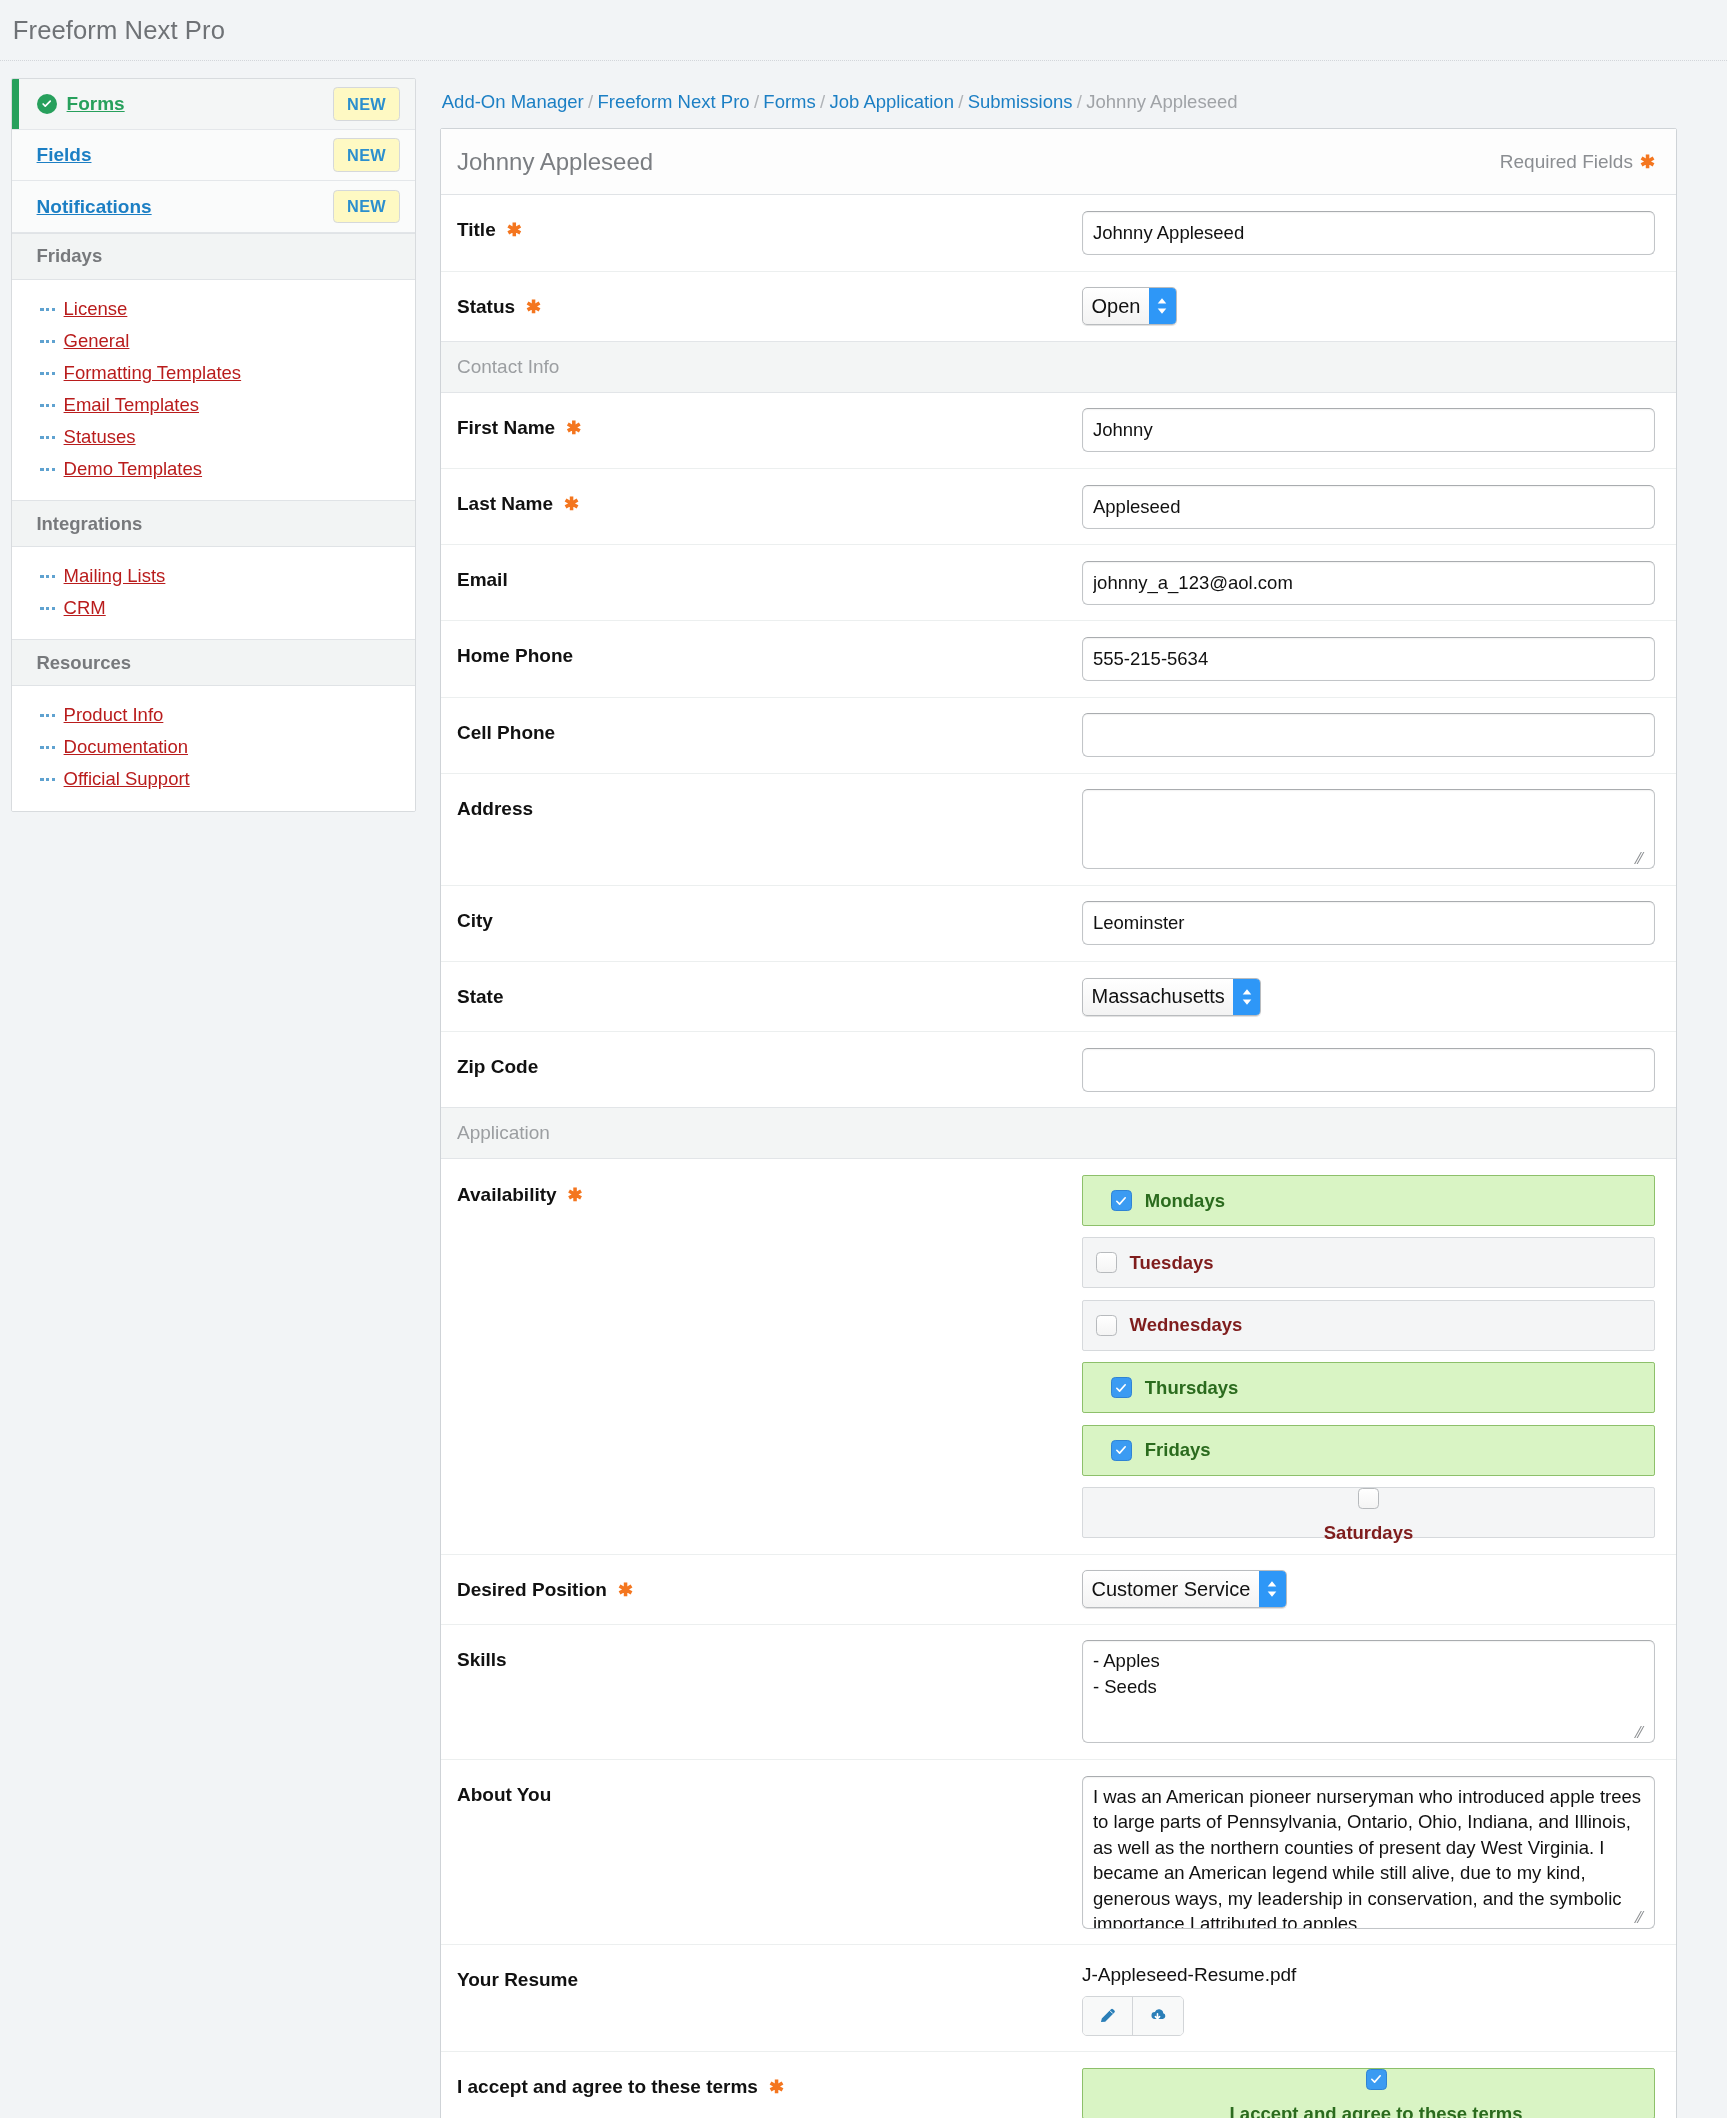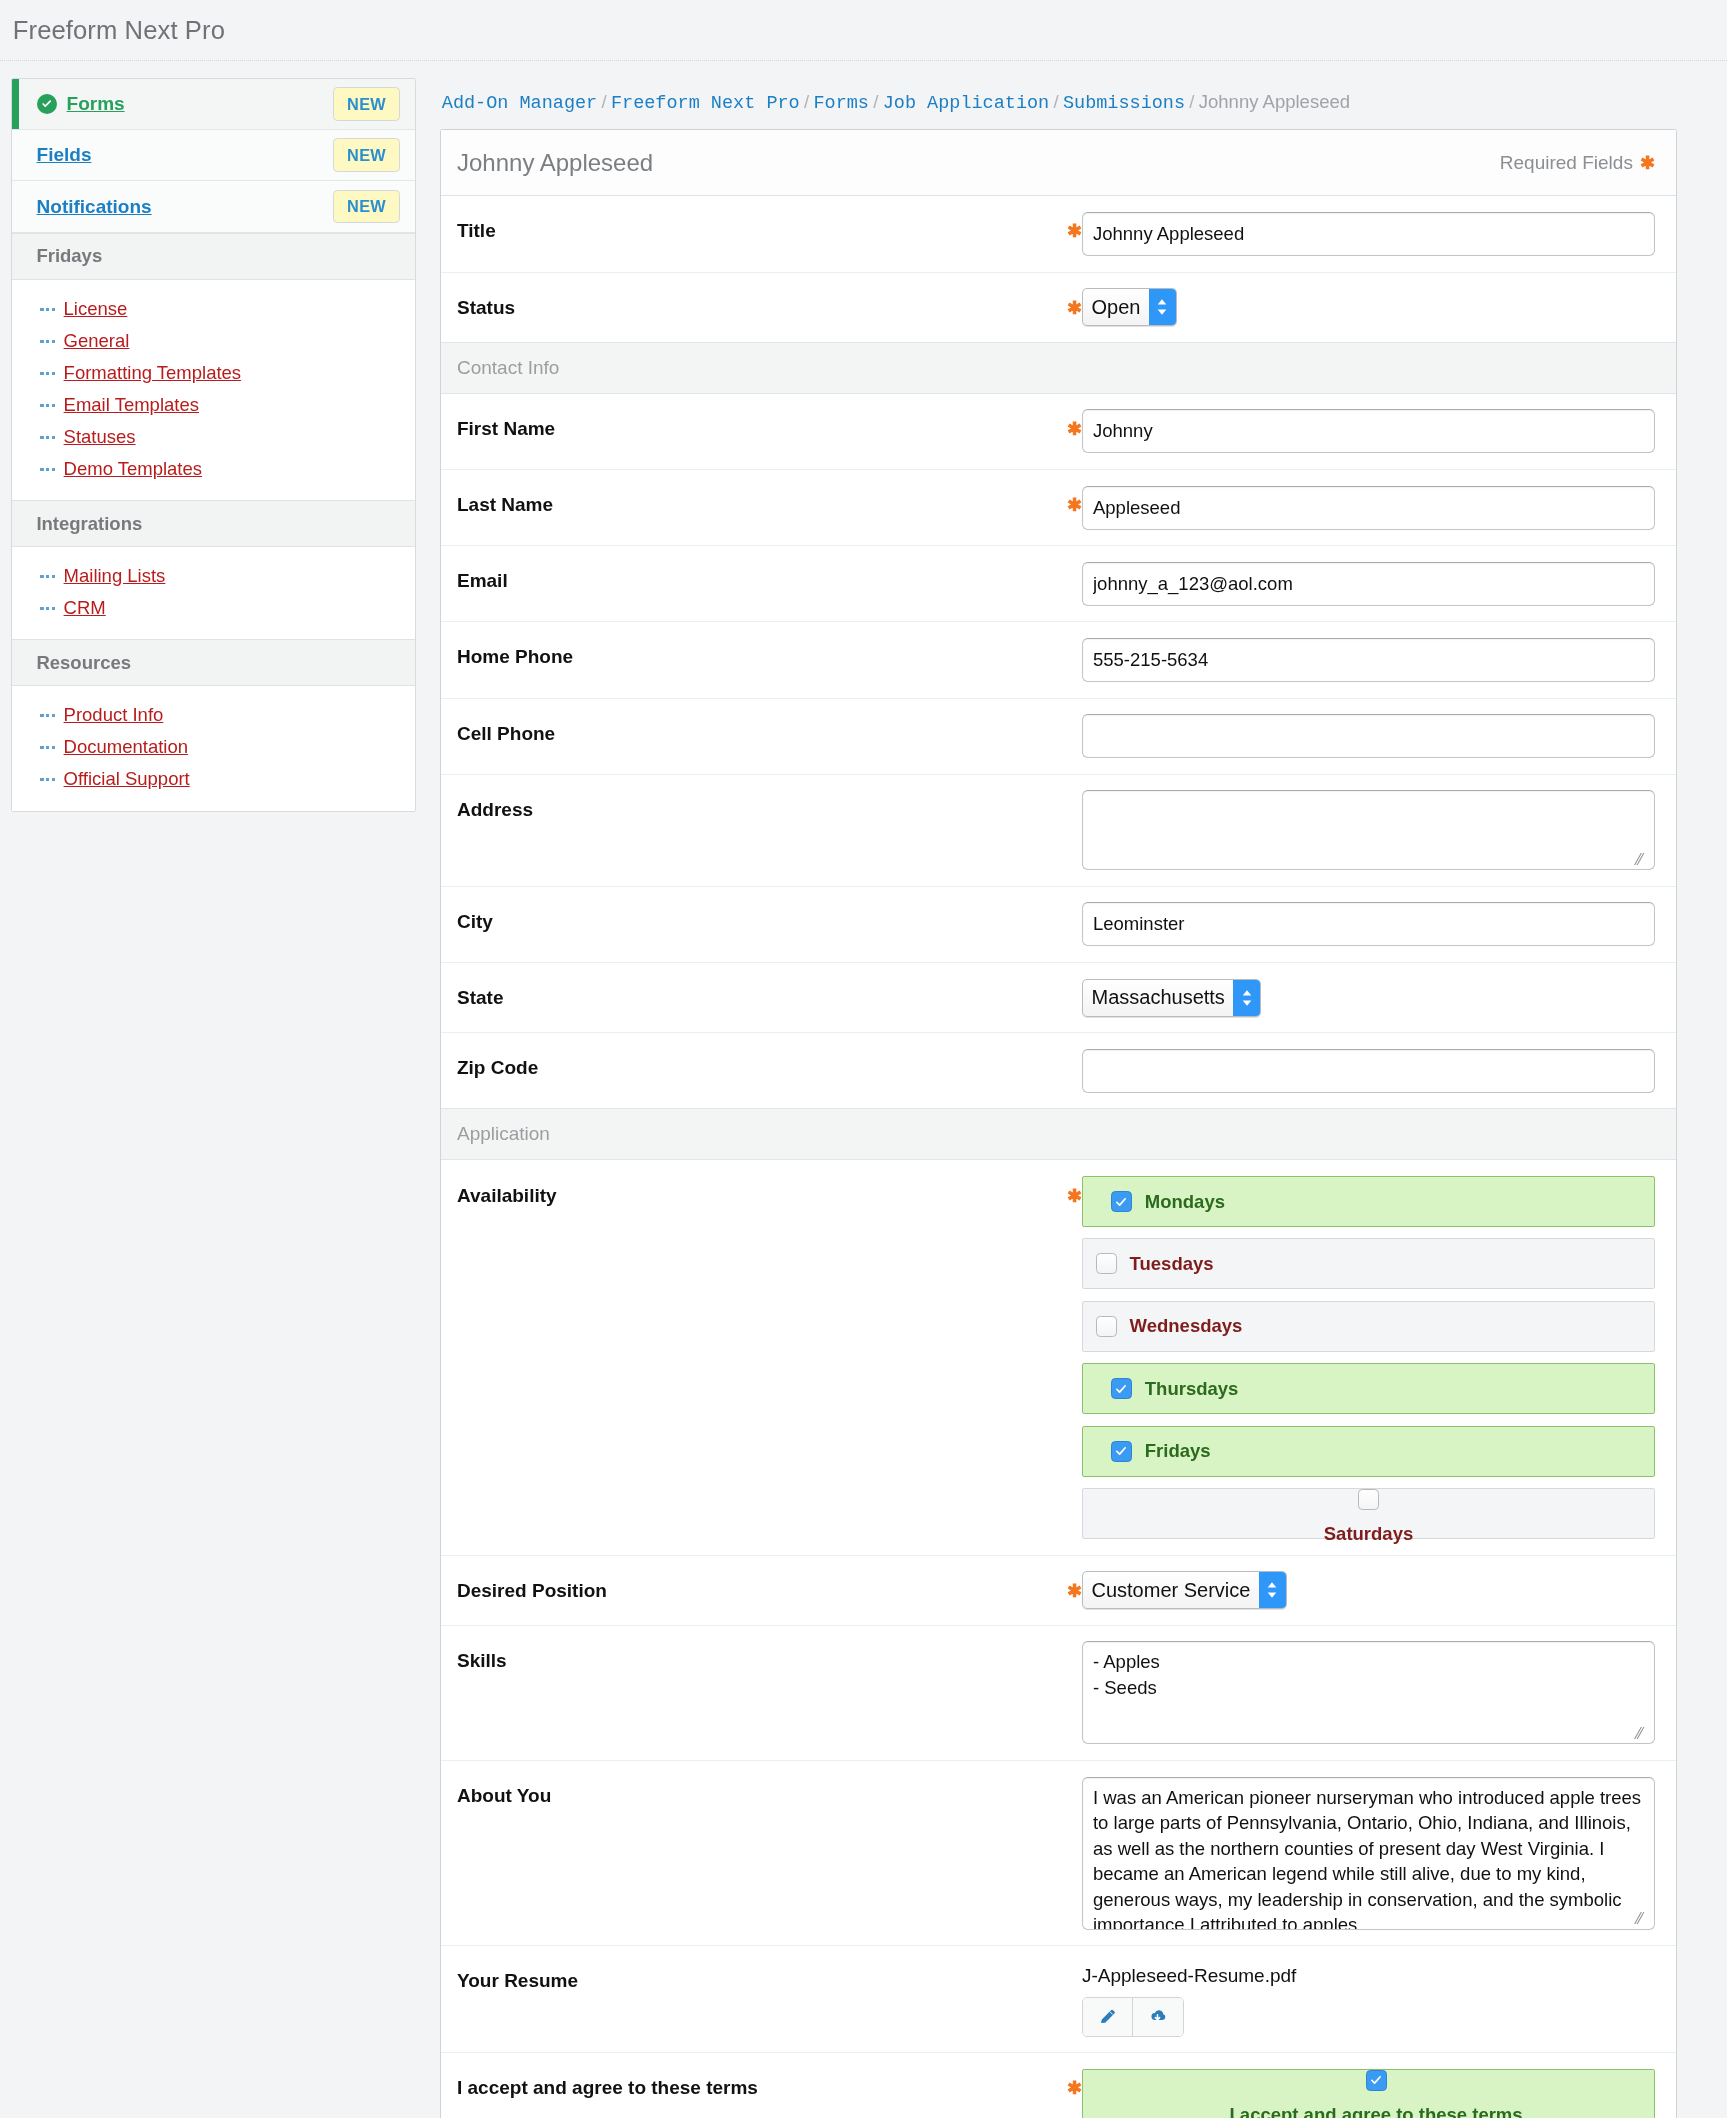--- a/index.html
+++ b/index.html
@@ -107,21 +107,21 @@
     font-size: 18.5px;
   }
 
   
   .content { flex: 1; padding: 0 50px 0 24px; }
   .crumbs {
     font-size: 18.5px;
     padding: 12.8px 0 15.6px 1.4px;
     color: #9a9da1;
   }
-  .crumbs a { color: #1c7fc4; text-decoration: none; font-family: Liberation Mono, monospace; }
+  .crumbs a { color: #1c7fc4; text-decoration: none; }
   .crumbs .sep { color: #b0b3b7; padding: 0 4.3px; }
   .crumbs .cur { color: #a0a3a7; }
 
   .panel {
     background: #fff;
     border: 0.7px solid #cfd3d7;
     border-radius: 2.1px;
   }
   .panel-head {
     display: flex; align-items: center; justify-content: space-between;
@@ -150,21 +150,21 @@
     border-bottom: 0.7px solid #ecefef;
     min-height: 68px;
   }
   .frow.noborder { border-bottom: none; }
   .flabel {
     flex: 0 0 625px;
     font-size: 19px;
     font-weight: 700;
     color: #111;
     padding-top: 8.5px;
-    display: flex; align-items: center; gap: 4px; justify-content: space-between;
+    display: flex; align-items: center; gap: 11px;
   }
   .fctl { flex: 1; }
 
   .inp {
     width: 100%;
     height: 44px;
     border: 0.7px solid #c2c5c8;
     border-top-color: #a9acaf;
     border-radius: 5.7px;
     background: #fff;

